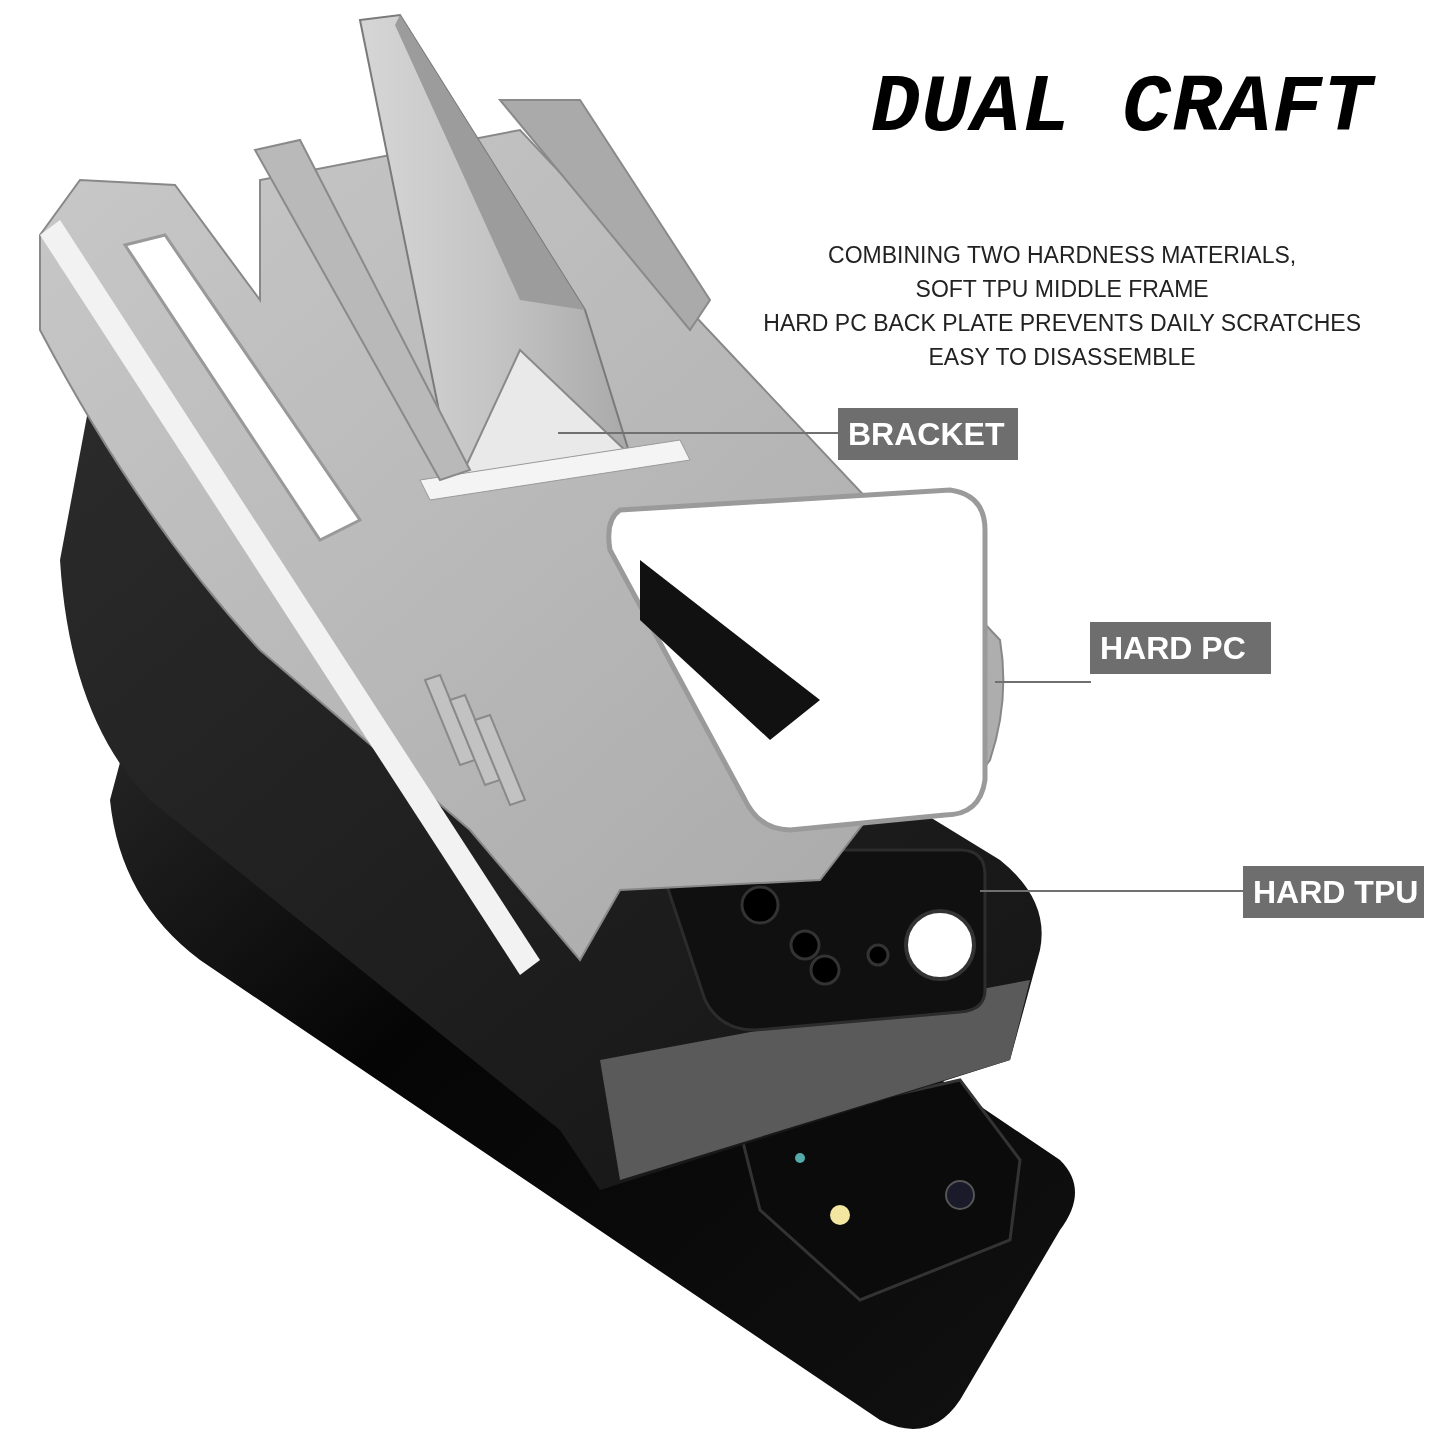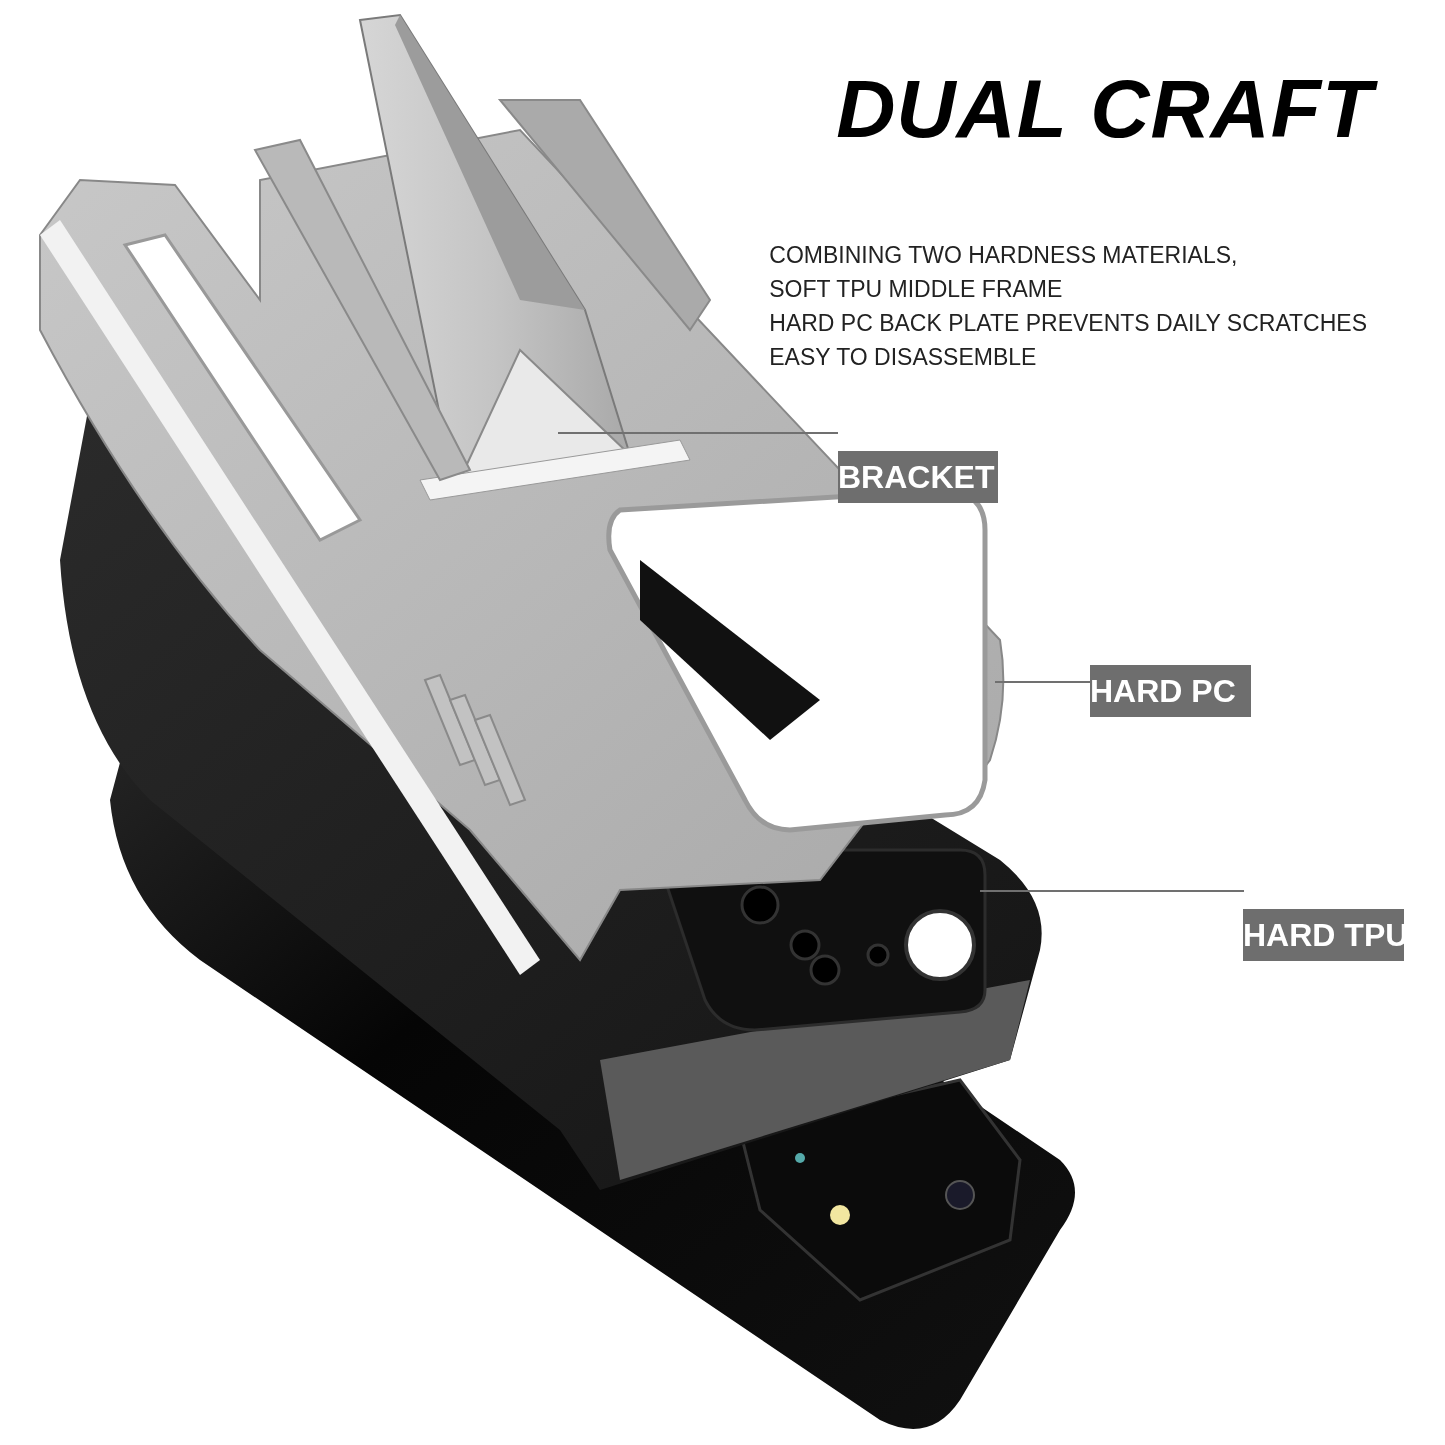--- a/index.html
+++ b/index.html
@@ -1,23 +1,23 @@
 <!DOCTYPE html>
 <html><head>
   <meta charset="utf-8">
   <style>
     html, body { margin:0; padding:0; background:#ffffff; }
     body { width:1445px; height:1445px; position:relative; overflow:hidden; font-family:"Liberation Sans", sans-serif; }
     .stage { position:absolute; inset:0; }
     .art { position:absolute; left:0; top:0; width:1445px; height:1445px; }
-    .title { position:absolute; right:72px; top:68px; font-family:Liberation Sans, sans-serif; font-weight:700; font-style:italic; font-size:82px; line-height:1; color:#000; letter-spacing:1px; white-space:nowrap; }
+    .title { position:absolute; right:72px; top:68px; font-family:Liberation Mono, monospace; font-weight:700; font-style:italic; font-size:82px; line-height:1; color:#000; letter-spacing:1px; white-space:nowrap; }
     .subtitle { position:absolute; right:72px; top:152px; font-family:"Liberation Sans", sans-serif; font-weight:700; font-style:italic; font-size:36px; line-height:1; color:#000; white-space:nowrap; }
-    .desc { position:absolute; right:78px; top:238px; text-align:left; font-family:"Liberation Sans", sans-serif; font-size:23px; line-height:34px; color:#222; }
+    .desc { position:absolute; right:84px; top:238px; text-align:center; font-family:"Liberation Sans", sans-serif; font-size:23px; line-height:34px; color:#222; }
     .desc div { white-space:nowrap; }
-    .label { position:absolute; background:#6e6e6e; color:#fff; font-family:"Liberation Sans", sans-serif; font-weight:700; font-size:32px; line-height:52px; padding:0 0; white-space:nowrap;margin-top:43px; }
+    .label { position:absolute; background:#6e6e6e; color:#fff; font-family:"Liberation Sans", sans-serif; font-weight:700; font-size:32px; line-height:52px; padding:0 10px; white-space:nowrap; }
     .leader { position:absolute; height:2px; background:#707070; }
   </style>
 </head>
 <body>
 
 <div class="stage">
 
   <svg class="art" viewBox="0 0 1445 1445" xmlns="http://www.w3.org/2000/svg">
     <defs>
       <linearGradient id="phoneGrad" x1="0" y1="0" x2="1" y2="1">

